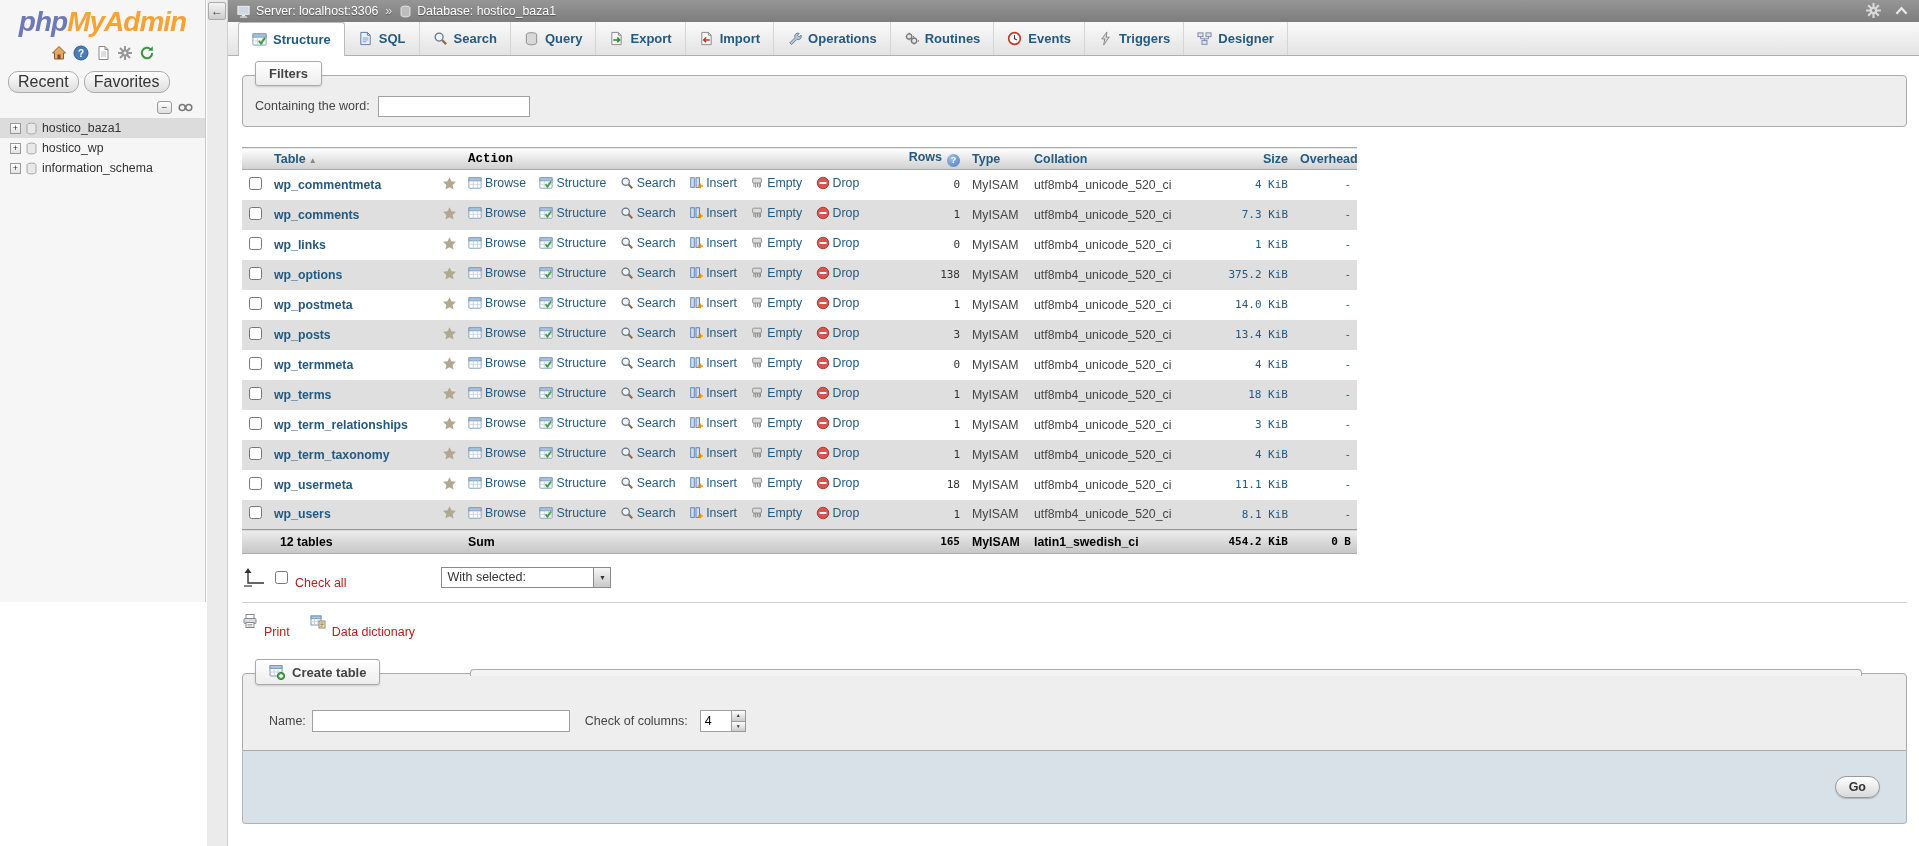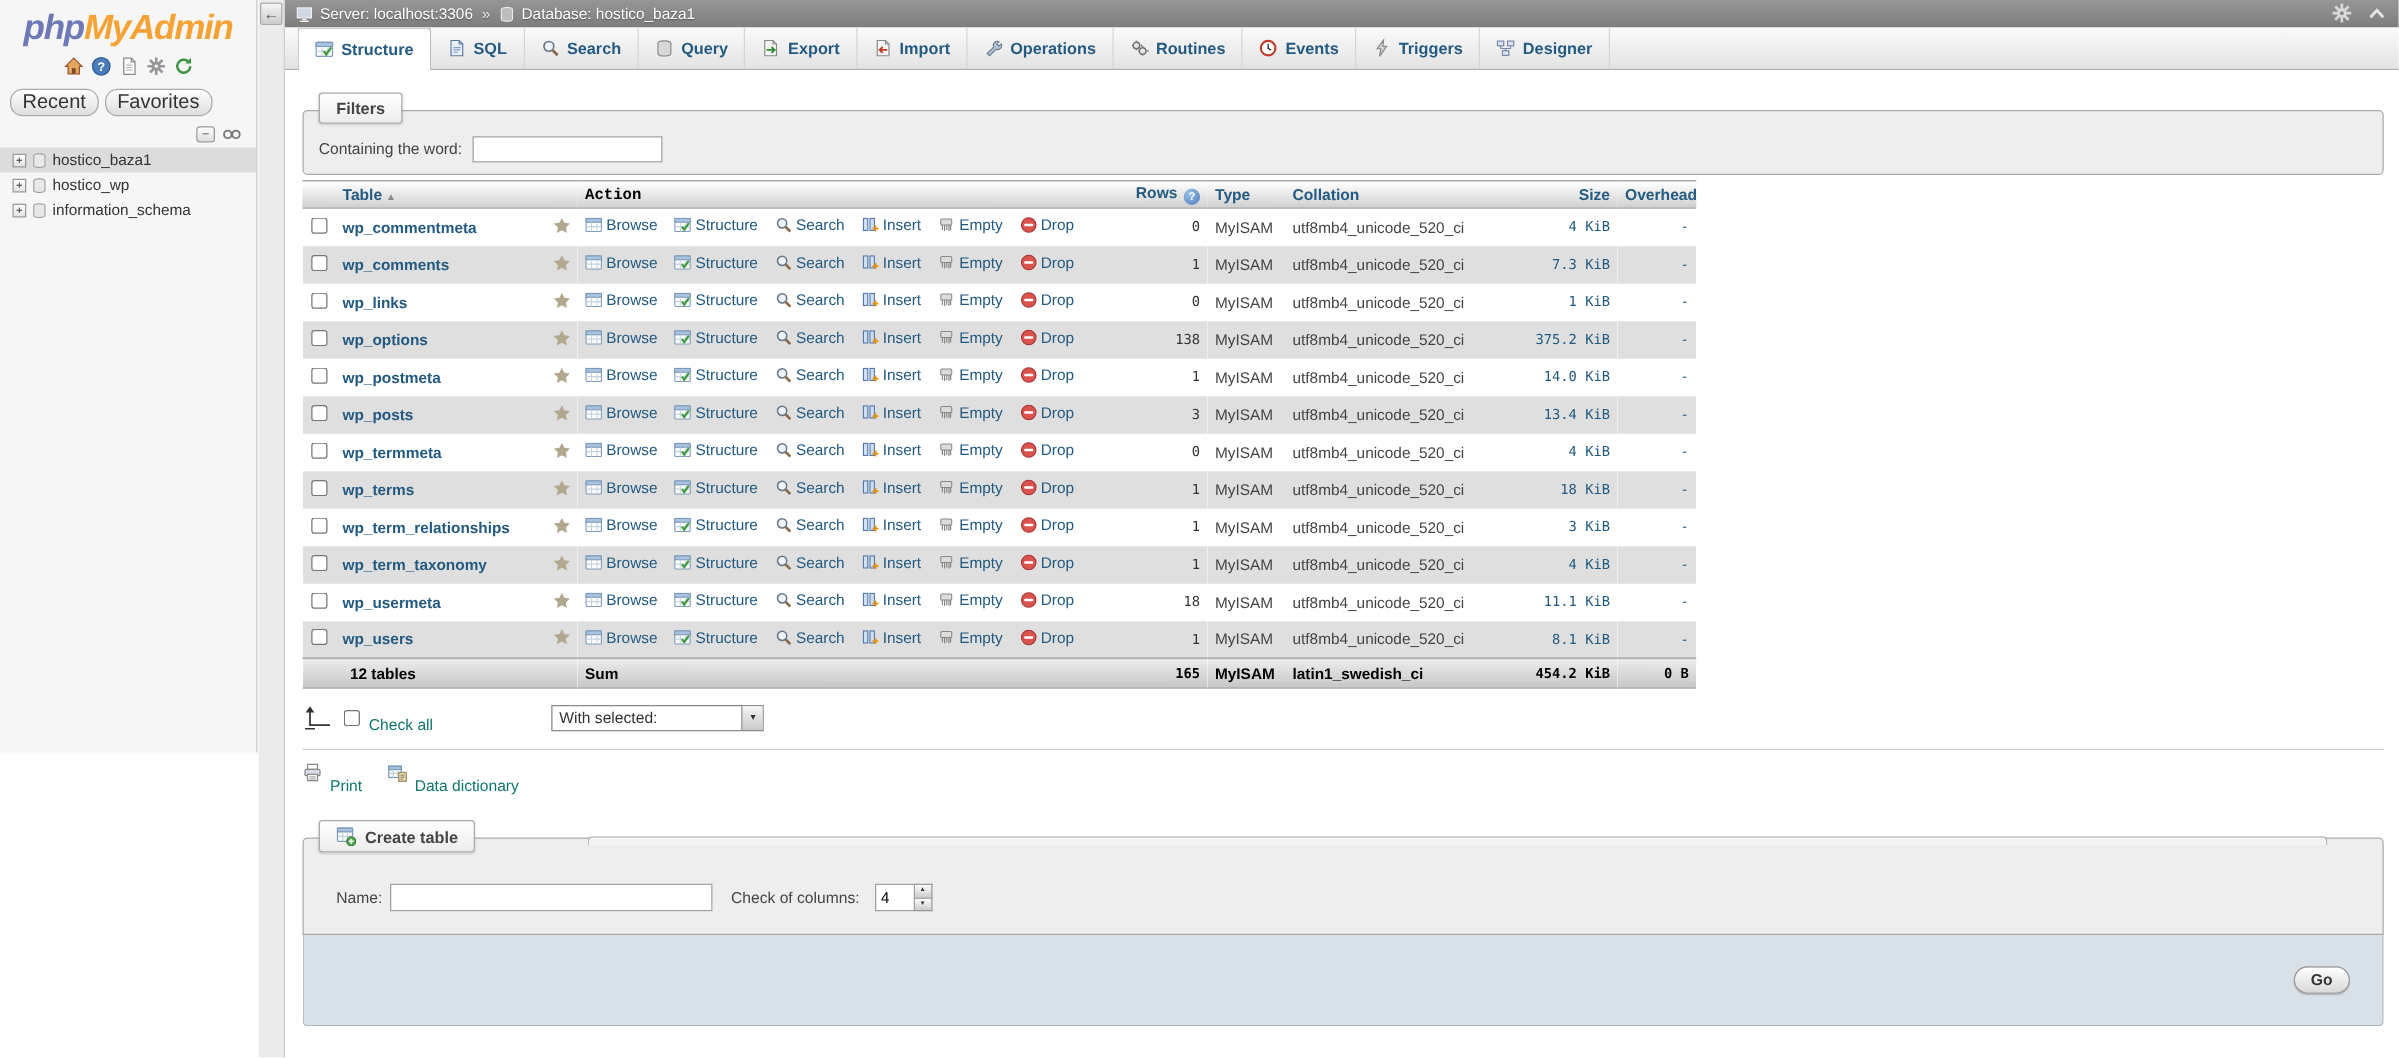--- a/index.html
+++ b/index.html
@@ -51,31 +51,31 @@
              display:flex; align-items:stretch; padding-left:10px; }
   .tab { display:flex; align-items:center; gap:6px; padding:0 13px; font-weight:bold;
          font-size:13px; color:#235a81; cursor:pointer; border-right:1px solid #d5d5d5; }
   .tab.active { background:#fff; border:1px solid #bbb; border-bottom:none; border-radius:3px 3px 0 0;
                 margin-bottom:-1px; }
 
   .content { padding:0 12px 0 14px; }
 
   
   .fwrap { position:relative; }
-  .filters-wrap { margin-top:32px; }
+  .filters-wrap { margin-top:19px; }
   .legend-box { position:absolute; top:-14px; left:13px; background:linear-gradient(#fff,#ededed);
                 border:1px solid #aaa; border-radius:3px; padding:4px 13px; font-weight:bold;
                 font-size:13px; color:#444; box-shadow:0 1px 2px rgba(0,0,0,.15); display:flex; gap:7px; align-items:center; }
   .fieldset { border:1px solid #aaa; border-radius:4px; background:#eee; }
   .filters-body { padding:20px 12px 10px 12px; display:flex; align-items:center; gap:8px; height:52px; }
   .txt-input { border:1px solid #a0a0a0; background:#fff; height:21px; width:152px;
                font-family:"Liberation Sans",sans-serif; font-size:12.5px; padding:0 4px; }
 
   
-  table.db { border-collapse:collapse; table-layout:fixed; width:1115px; margin-top:4px;
+  table.db { border-collapse:collapse; table-layout:fixed; width:1115px; margin-top:20px;
              font-size:12.3px; }
   table.db col.c1{width:26px} table.db col.c2{width:168px} table.db col.c3{width:26px}
   table.db col.c4{width:438px} table.db col.c5{width:66px} table.db col.c6{width:62px}
   table.db col.c7{width:168px} table.db col.c8{width:98px} table.db col.c9{width:63px}
   table.db th { background:linear-gradient(#fff,#cfcfcf); border-top:1px solid #aaa;
                 border-bottom:1px solid #aaa; height:22px; text-align:left; padding:0 6px;
                 font-size:12.5px; white-space:nowrap; }
   table.db th a { color:#235a81; text-decoration:none; font-weight:bold; cursor:pointer; }
   table.db th.h-action { color:#000;font-family:Liberation Mono, monospace; }
   table.db td { height:30px; padding:0 6px; white-space:nowrap; overflow:hidden; }
@@ -90,21 +90,21 @@
   .helpdot { display:inline-block; width:13px; height:13px; border-radius:50%;
              background:radial-gradient(circle at 35% 30%,#9cc0e8,#4a7cba); color:#fff;
              font-size:9px; line-height:13px; text-align:center; font-weight:bold;
              margin-left:5px; cursor:pointer; vertical-align:-2px; }
   tr.sumrow td { background:linear-gradient(#ececec,#c6c6c6); border-top:1px solid #999;
                  border-bottom:1px solid #aaa; font-weight:bold; color:#000; height:24px; }
   tr.sumrow td.num { font-weight:bold; color:#000; }
 
   
   .checkall-row { display:flex; align-items:center; margin-top:10px; gap:7px; }
-  .linklike { color:#0f766e; cursor:pointer;margin-top:12px; }
+  .linklike { color:#b91c1c; cursor:pointer;margin-top:12px; }
   .sel { display:flex; width:170px; height:21px; border:1px solid #8a8a8a; background:#fff;
          margin-left:88px; cursor:pointer; align-items:center; }
   .sel-txt { flex:1; padding-left:5px; color:#333; }
   .sel-btn { width:17px; height:100%; border-left:1px solid #8a8a8a;
              background:linear-gradient(#f5f5f5,#c9c9c9); font-size:7px; color:#333;
              display:flex; align-items:center; justify-content:center; }
   hr.rule { border:none; border-top:1px solid #d0d0d0; margin:12px 0 10px 0; }
   .print-row { display:flex; align-items:flex-start; gap:6px; }
   .print-row .gap { width:8px; }
 

